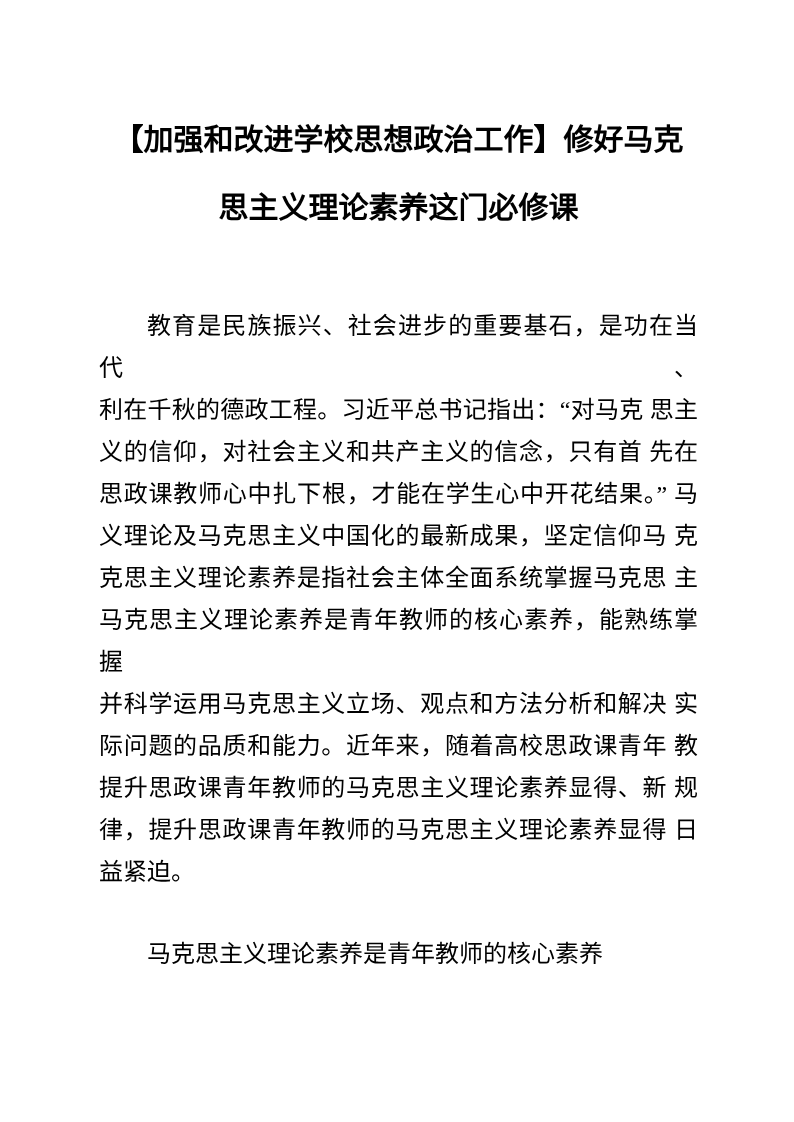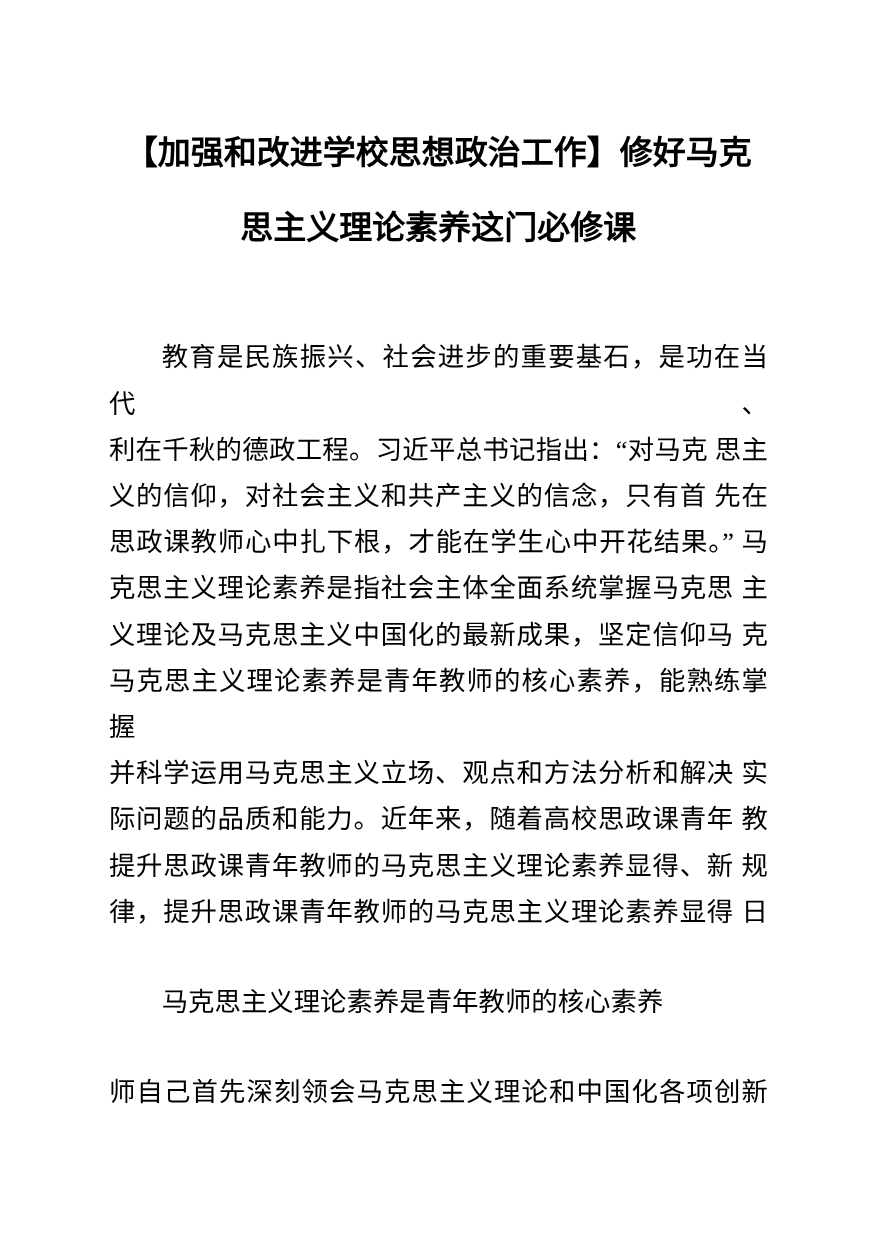--- a/index.html
+++ b/index.html
@@ -53,28 +53,28 @@
   <h1 class="doc-title">
     <div class="title-line">【加强和改进学校思想政治工作】修好马克</div>
     <div class="title-line">思主义理论素养这门必修课</div>
   </h1>
   <div class="doc-body">
       <div class="para">
         <div class="line indent fill">教育是民族振兴、社会进步的重要基石，是功在当代、</div>
         <div class="line fill">利在千秋的德政工程。习近平总书记指出：“对马克 思主</div>
         <div class="line fill">义的信仰，对社会主义和共产主义的信念，只有首 先在</div>
         <div class="line fill">思政课教师心中扎下根，才能在学生心中开花结果。” 马</div>
+        <div class="line fill">义理论及马克思主义中国化的最新成果，坚定信仰马 克</div>
         <div class="line fill">克思主义理论素养是指社会主体全面系统掌握马克思 主</div>
-        <div class="line fill">义理论及马克思主义中国化的最新成果，坚定信仰马 克</div>
         <div class="line fill">马克思主义理论素养是青年教师的核心素养，能熟练掌 握</div>
         <div class="line fill">并科学运用马克思主义立场、观点和方法分析和解决 实</div>
         <div class="line fill">际问题的品质和能力。近年来，随着高校思政课青年 教</div>
         <div class="line fill">提升思政课青年教师的马克思主义理论素养显得、新 规</div>
         <div class="line fill">律，提升思政课青年教师的马克思主义理论素养显得 日</div>
+        <div class="line">益紧迫。</div>
       </div>
       <div class="para">
         <div class="line indent">马克思主义理论素养是青年教师的核心素养</div>
       </div>
       <div class="para">
-        <div class="line fill">师自己首先深刻领会马克思主义理论和中国化各项创新</div>
       </div>
     </div>
 </div>
 
 </body></html>

